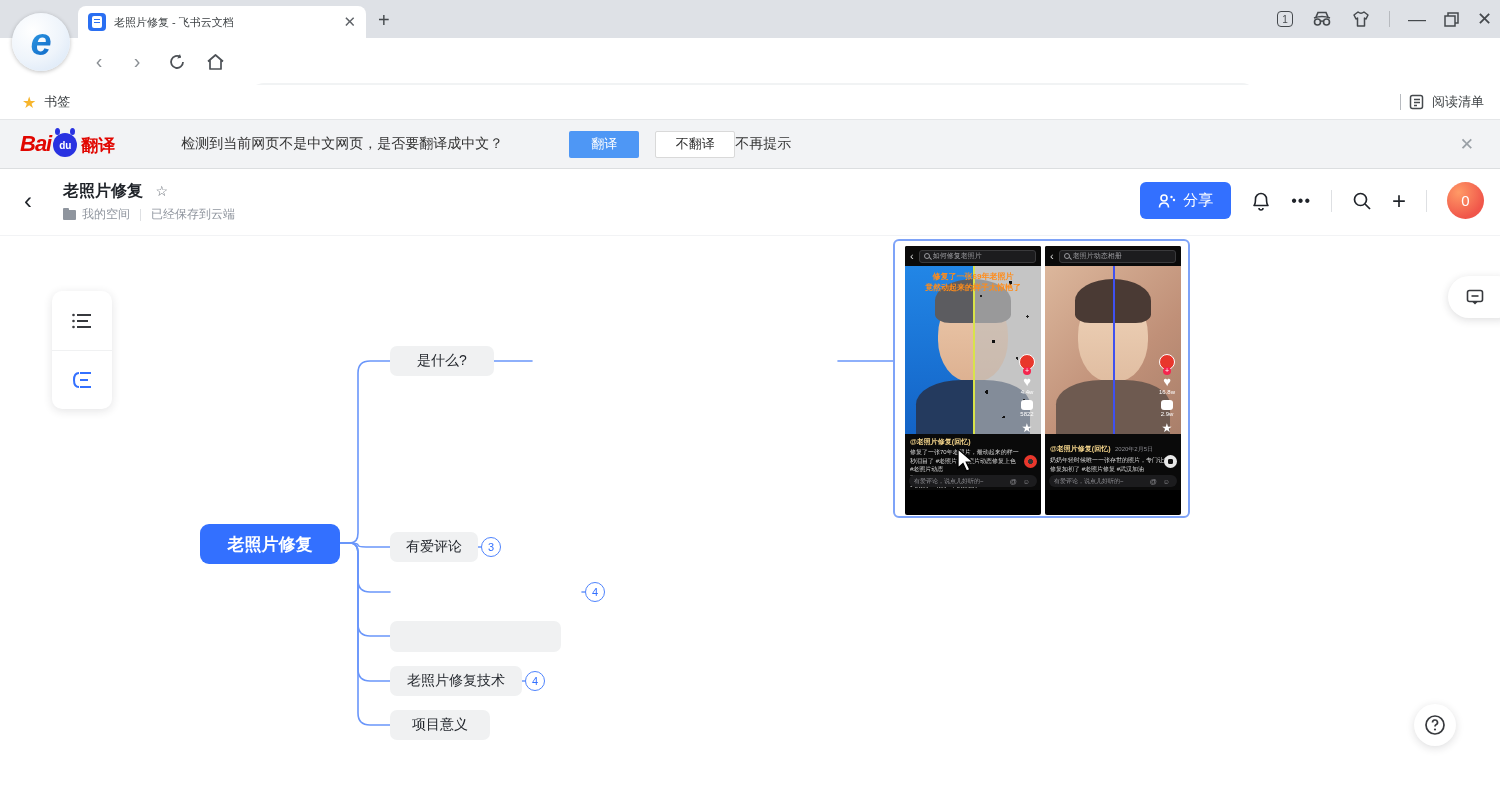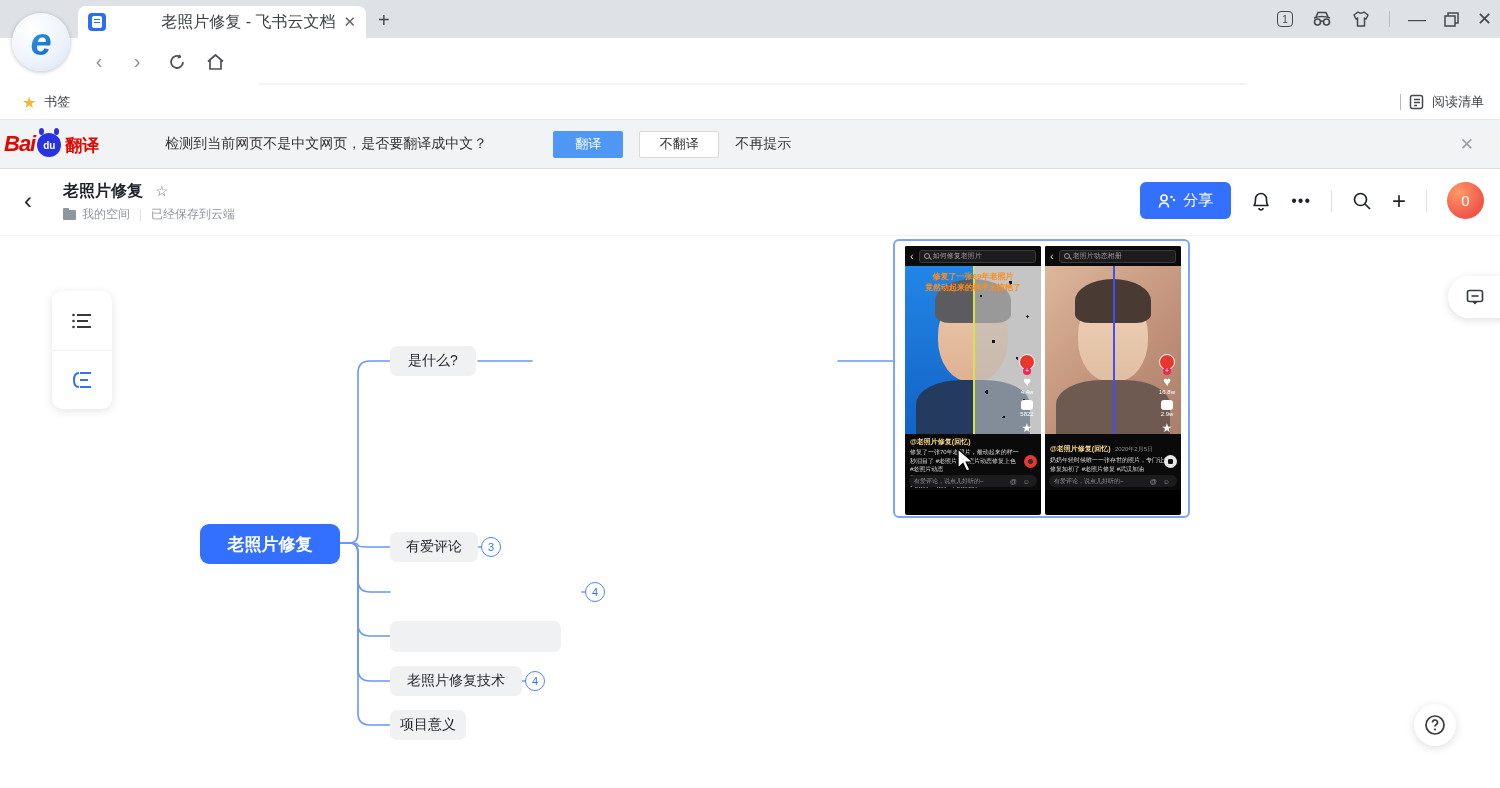--- a/index.html
+++ b/index.html
@@ -14,21 +14,21 @@
     background:radial-gradient(circle at 35% 30%, #ffffff 0%, #eef4fb 55%, #d5e4f6 100%);
     box-shadow:0 1px 4px rgba(0,0,0,.25); z-index:50; display:flex; align-items:center; justify-content:center; }
   #browser-logo span { font-size:38px; font-weight:bold; font-style:italic; line-height:1;
     background:linear-gradient(135deg,#35a3e8,#0b62c4); -webkit-background-clip:text; background-clip:text; color:transparent; }
   .tab { position:absolute; left:78px; top:6px; width:288px; height:32px; background:#fff;
     border-radius:8px 8px 0 0; display:flex; align-items:center; padding:0 10px; }
   .favicon { width:18px; height:18px; border-radius:4px; background:#2a6ff2; margin-right:8px; position:relative; flex:0 0 auto;}
   .favicon::after { content:""; position:absolute; left:4px; top:3px; width:10px; height:12px; background:#fff; border-radius:2px; }
   .favicon::before { content:""; position:absolute; left:6px; top:6px; width:6px; height:6px;
     background:linear-gradient(#2a6ff2 0 1.5px, transparent 1.5px 3px, #2a6ff2 3px 4.5px, transparent 4.5px); z-index:1; }
-  .tab-title { font-size:16px; color:#3c4043; white-space:nowrap; overflow:hidden; flex:1;text-align:right; }
+  .tab-title { font-size:11px; color:#3c4043; white-space:nowrap; overflow:hidden; flex:1; }
   .tab-close { font-size:15px; color:#5f6368; margin-left:8px; cursor:pointer; }
   .newtab-btn { position:absolute; left:378px; top:10px; font-size:20px; color:#45494d; line-height:20px; }
   .tabbar-right { position:absolute; right:8px; top:0; height:38px; display:flex; align-items:center; gap:18px; color:#45494d; }
   .tabcount { width:16px; height:16px; border:1.6px solid #45494d; border-radius:4px; font-size:10px;
     display:flex; align-items:center; justify-content:center; }
   .vdiv { width:1px; height:16px; background:#b7babf; }
   .win-min { font-size:18px; }
   .win-close { font-size:18px; }
 
   
@@ -49,33 +49,33 @@
 
   
   #bookmarksbar { position:absolute; left:0; top:85px; width:1500px; height:34px; background:#fff; display:flex; align-items:center; }
   .bm-star { color:#f7b52c; font-size:16px; margin-left:22px; }
   .bm-label { font-size:13px; color:#3c4043; margin-left:8px; }
   .bm-right { position:absolute; right:16px; display:flex; align-items:center; gap:8px; }
 
   
   #baidubar { position:absolute; left:0; top:119px; width:1500px; height:50px; background:#f2f3f5;
     border-top:1px solid #e4e6e8; border-bottom:1px solid #dcdee0; display:flex; align-items:center; }
-  .bd-logo { display:flex; align-items:flex-end; margin-left:4px; }
+  .bd-logo { display:flex; align-items:flex-end; margin-left:20px; }
   .bd-bai { color:#e10600; font-size:22px; font-weight:bold; font-style:italic; letter-spacing:-1px; }
   .bd-paw { width:24px; height:24px; border-radius:50%; background:#2932e1; color:#fff; font-size:10px; font-weight:bold;
     display:flex; align-items:center; justify-content:center; position:relative; margin:0 2px; }
   .bd-paw::before { content:""; position:absolute; left:2px; top:-5px; width:5px; height:7px; border-radius:50%; background:#2932e1; }
   .bd-paw::after { content:""; position:absolute; right:2px; top:-5px; width:5px; height:7px; border-radius:50%; background:#2932e1; }
   .bd-suffix { color:#e10600; font-size:17px; font-weight:bold; margin-left:2px; }
   .bd-msg { font-size:14px; color:#333; margin-left:66px; }
   .bd-btn-translate { margin-left:66px; width:70px; height:27px; background:#4e97f5; color:#fff; font-size:13px;
     border:none; border-radius:2px; }
   .bd-btn-no { margin-left:16px; width:80px; height:27px; background:#fff; color:#333; font-size:13px;
     border:1px solid #d9d9d9; border-radius:2px; }
-  .bd-btn-never { margin-left:16px; background:none; border:none; font-size:14px; color:#333; }
+  .bd-btn-never { background:none; border:none; font-size:14px; color:#333; }
   .bd-close { position:absolute; right:26px; font-size:17px; color:#9aa0a6; }
 
   
   #docheader { position:absolute; left:0; top:169px; width:1500px; height:66px; background:#fff; }
   .doc-back { position:absolute; left:24px; top:18px; font-size:24px; color:#1f2329; }
   .doc-titlebox { position:absolute; left:63px; top:12px; }
   .doc-title { font-size:16px; font-weight:bold; color:#1f2329; display:inline-block; }
   .doc-star { font-size:14px; color:#646a73; margin-left:8px; }
   .doc-sub { margin-top:4px; display:flex; align-items:center; font-size:12px; color:#8f959e; gap:6px; }
   .folder-ic { width:13px; height:10px; background:#8f959e; border-radius:1px; position:relative; }
@@ -345,33 +345,33 @@
       <svg width="22" height="18" viewBox="0 0 22 18">
         <path d="M8 2 Q3 2 3 9 Q3 16 8 16" stroke="#3370ff" stroke-width="2" fill="none"></path>
         <path d="M9 2 H20 M9 9 H17 M9 16 H20" stroke="#3370ff" stroke-width="2"></path>
       </svg>
     </div>
   </div>
 
 
   <div class="node" id="root-node">老照片修复</div>
 
-  <div class="node" style="left:390px;top:110px;width:86px;height:30px;">是什么?</div>
+  <div class="node" style="left:390px;top:110px;width:104px;height:30px;">是什么?</div>
 
   <div class="node" style="left:390px;top:296px;width:88px;height:30px;">有爱评论</div>
   <span class="badge" style="left:481px;top:301px;">3</span>
 
   <span class="badge" style="left:585px;top:346px;">4</span>
 
   <div class="node" style="left:390px;top:385px;width:171px;height:31px;"></div>
 
   <div class="node" style="left:390px;top:430px;width:132px;height:30px;">老照片修复技术</div>
   <span class="badge" style="left:525px;top:435px;">4</span>
 
-  <div class="node" style="left:390px;top:474px;width:76px;height:30px;">项目意义</div>
+  <div class="node" style="left:390px;top:474px;width:100px;height:30px;">项目意义</div>
 
   <div id="image-node">
 
     <div class="shot" id="shot-left">
       <div class="shot-top">
         <span class="shot-back">‹</span>
         <span class="shot-search">
           <span class="mag"></span>
           <span class="q">如何修复老照片</span>
         </span>

